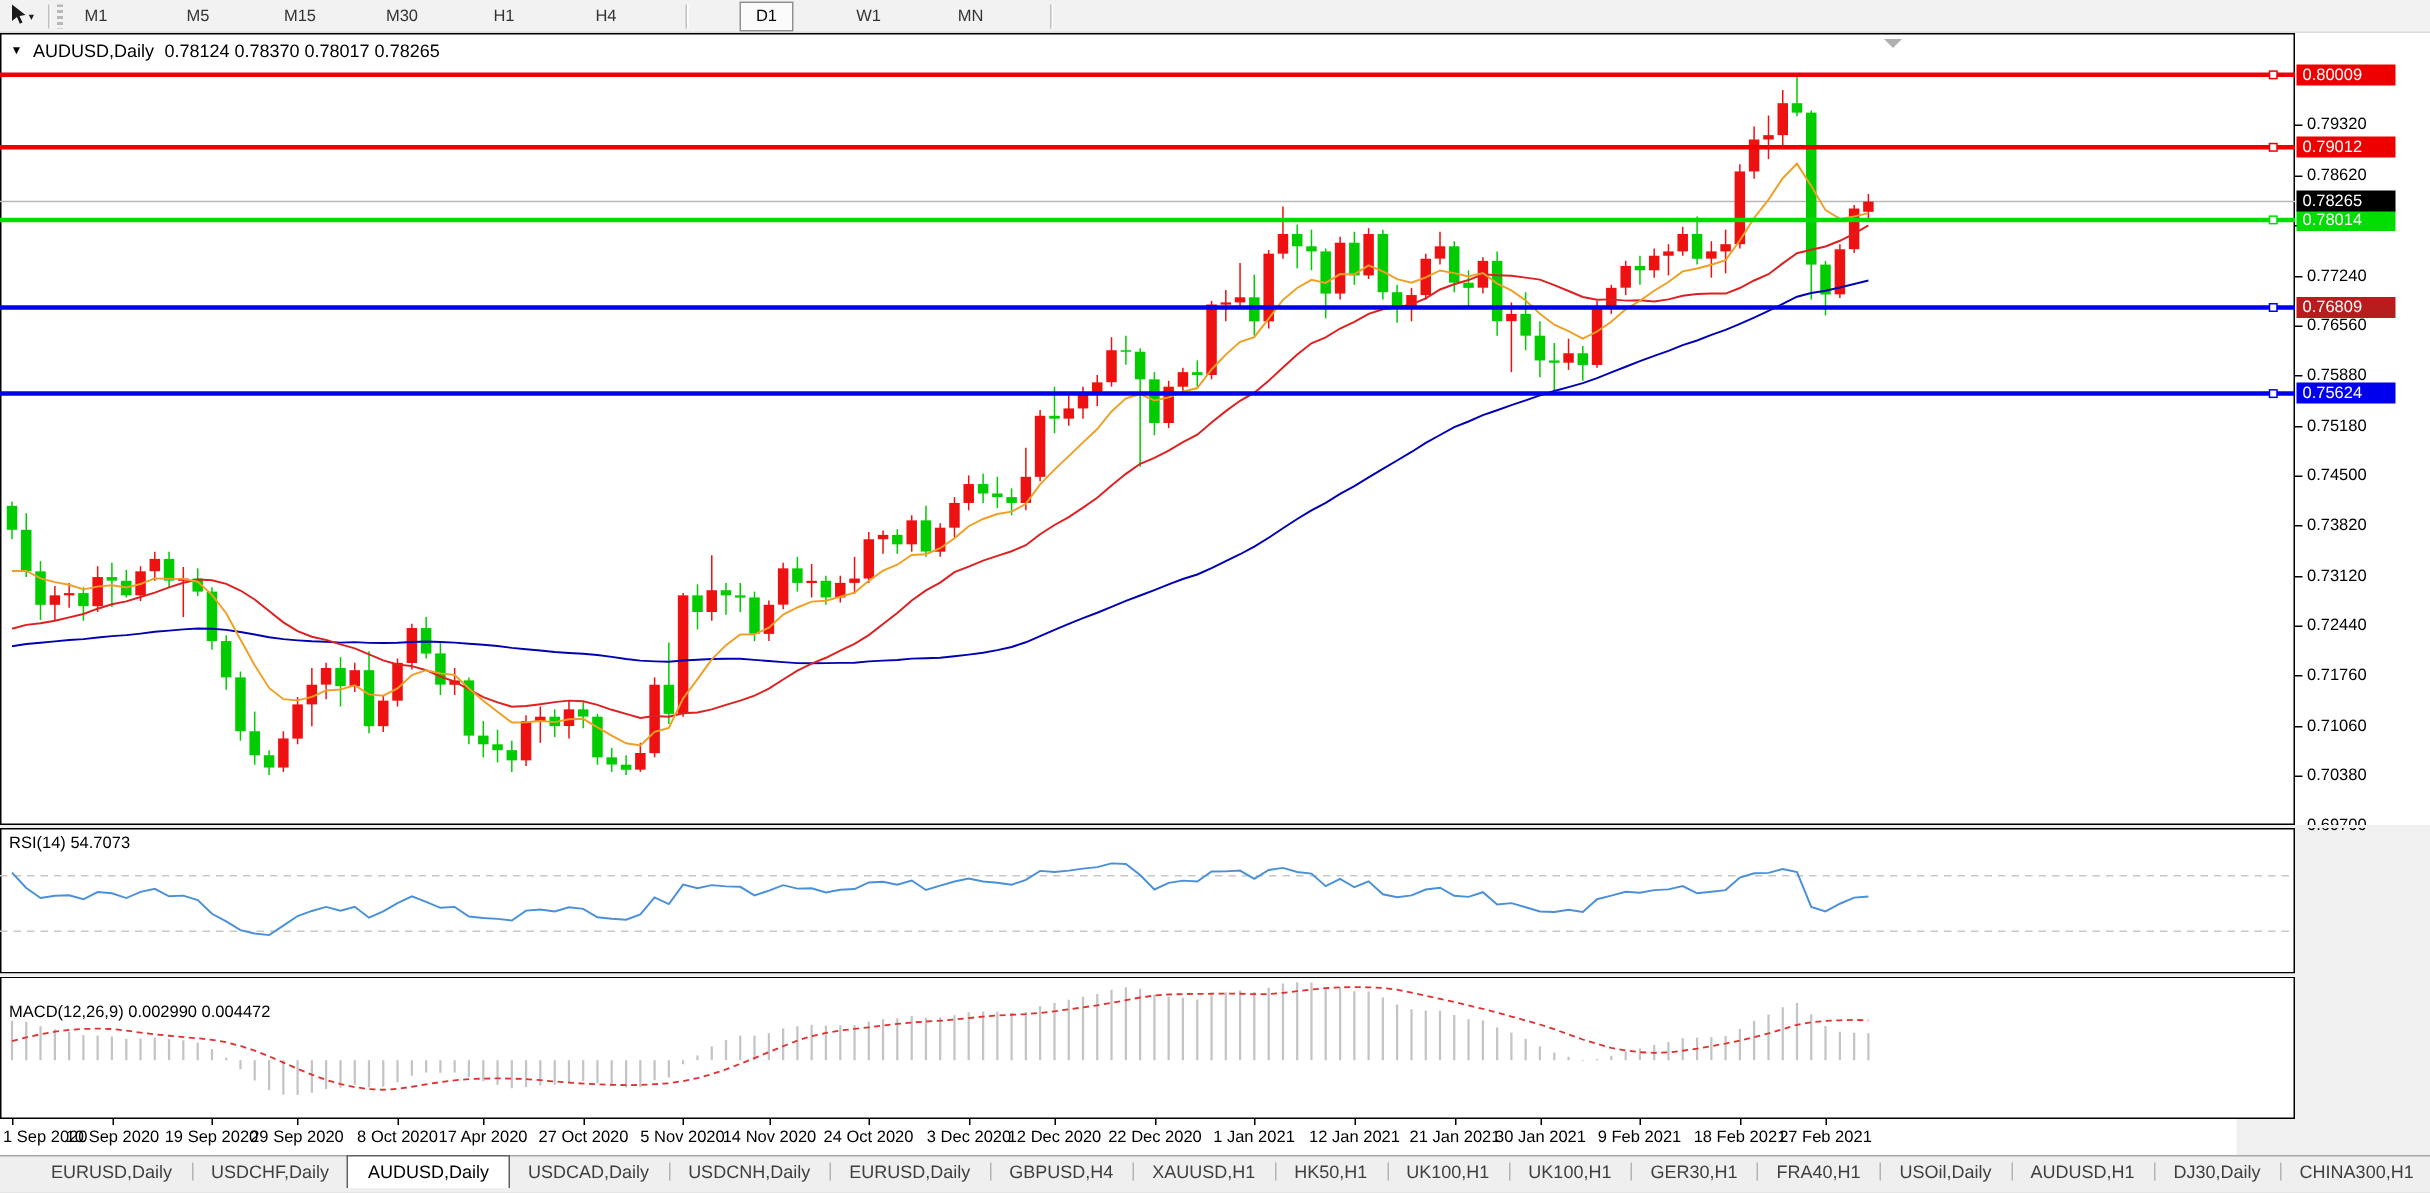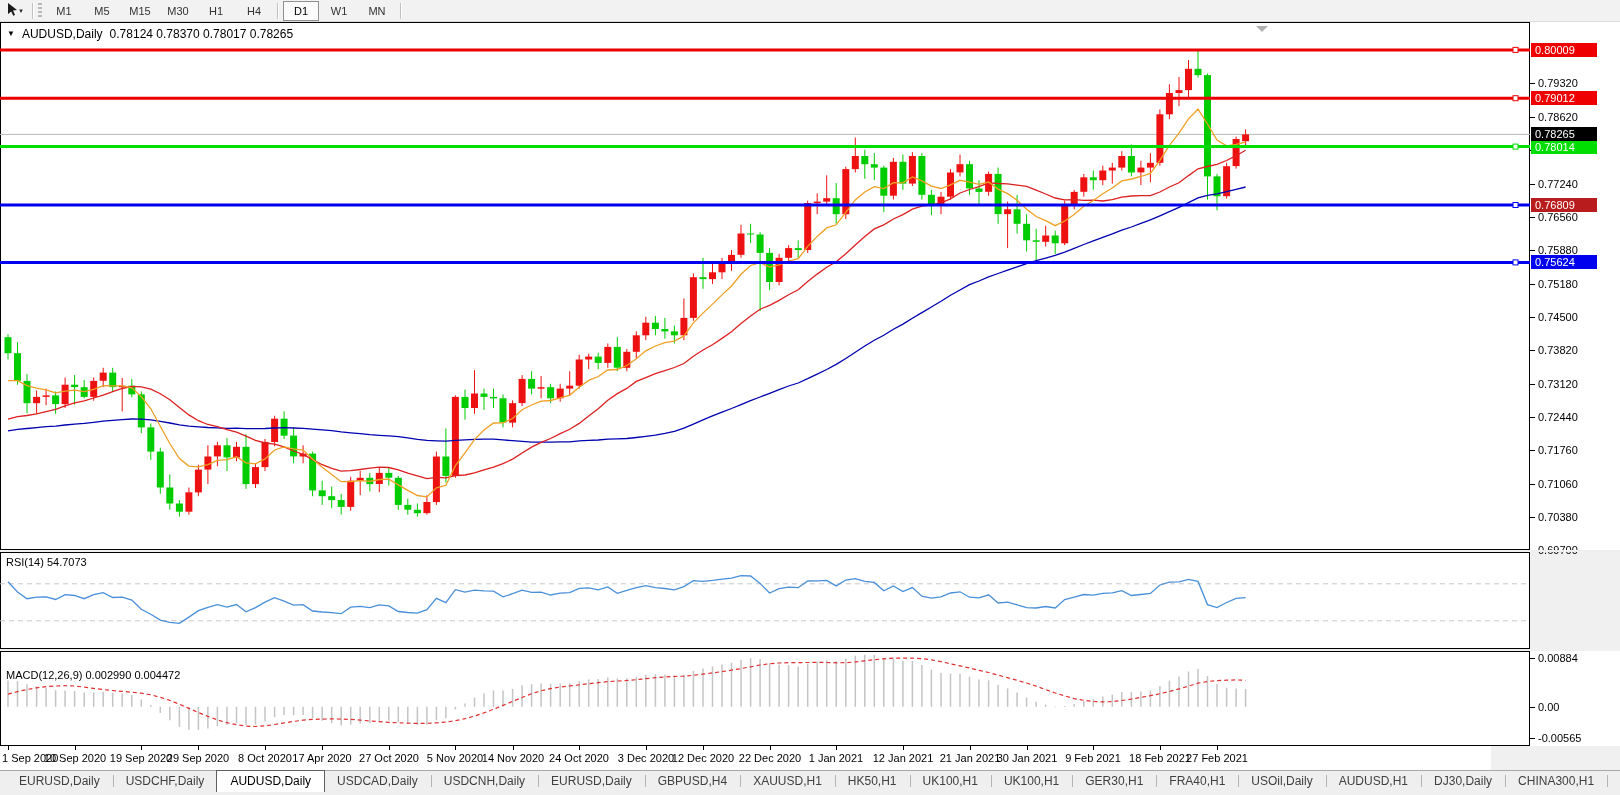--- a/index.html
+++ b/index.html
@@ -28,21 +28,21 @@
   .tri{font-size:8px;line-height:10px;}
   .ind-label{position:absolute;left:6px;z-index:6;font-size:11px;}
   .splitter{position:absolute;left:0;width:1620px;height:2px;background:#f0f0f0;}
   
   .timeaxis{position:absolute;top:746px;left:0;width:1491px;height:24px;background:#fff;}
   .dlabel{position:absolute;top:6px;width:90px;margin-left:-45px;text-align:center;white-space:nowrap;}
   .dlabel.flush{margin-left:0;text-align:left;}
   .dtick{position:absolute;top:0;width:1px;height:4px;background:#000;}
   
   .tabbar{position:absolute;top:770px;left:0;width:1620px;height:25px;background:#efefef;
-          border-top:1px solid #a8a8a8;display:flex;align-items:flex-start;padding-left:6px;
+          border-top:1px solid #a8a8a8;display:flex;align-items:flex-start;padding-left:21px;
           box-sizing:border-box;}
   .tab{height:20px;line-height:20px;padding:0 13px;color:#3f3f3f;position:relative;font-size:12px;white-space:nowrap;}
   .tab:not(.active)+.tab:not(.active)::before{content:"";position:absolute;left:0;top:4px;height:12px;width:1px;background:#b4b4b4;}
   .tab.active{background:#fff;border:1px solid #5f5f5f;border-bottom:none;color:#000;z-index:2;
               margin:0 -1px;top:-1px;height:21px;}
 </style>
 </head>
 <body>
 
 <div class="window">
@@ -51,21 +51,21 @@
     <div class="tool-btn">
       <span>
         <svg width="11" height="13" viewBox="0 0 11 13">
             <path d="M1,0 L10,7 L6,7.6 L8,12 L6.2,12.8 L4.3,8.4 L1,11 Z" fill="#1a1a1a"></path>
           </svg>
       </span>
       <span class="dd-arrow">▾</span>
     </div>
     <div class="tb-sep"></div>
     <div class="grip"></div>
-    <div style="display:flex;align-items:center;">
+    <div style="display:flex;align-items:center;gap:30px;">
         <div class="tf-btn">M1</div>
         <div class="tf-btn">M5</div>
         <div class="tf-btn">M15</div>
         <div class="tf-btn">M30</div>
         <div class="tf-btn">H1</div>
         <div class="tf-btn">H4</div>
         <div class="tb-sep"></div>
         <div class="tf-btn active">D1</div>
         <div class="tf-btn">W1</div>
         <div class="tf-btn">MN</div>
@@ -551,28 +551,20 @@
             <line x1="1217.0" y1="55.8" x2="1217.0" y2="33.0" stroke="#c4c4c4" stroke-width="1.5"></line>
             <line x1="1226.6" y1="55.8" x2="1226.6" y2="36.8" stroke="#c4c4c4" stroke-width="1.5"></line>
             <line x1="1236.1" y1="55.8" x2="1236.1" y2="37.5" stroke="#c4c4c4" stroke-width="1.5"></line>
             <line x1="1245.6" y1="55.8" x2="1245.6" y2="37.8" stroke="#c4c4c4" stroke-width="1.5"></line>
           </g>
           <polyline fill="none" stroke="#e03030" stroke-width="1.2" stroke-dasharray="4 3" points="8.0,43.1 17.5,40.6 27.0,38.5 36.6,36.8 46.1,35.6 55.6,35.0 65.1,34.7 74.6,35.0 84.2,36.1 93.7,37.4 103.2,38.6 112.7,39.5 122.2,40.4 131.8,41.2 141.3,42.2 150.8,43.8 160.3,46.3 169.8,49.4 179.4,53.2 188.9,57.4 198.4,61.5 207.9,65.4 217.4,68.9 227.0,71.7 236.5,73.7 246.0,75.1 255.5,75.5 265.0,74.9 274.6,73.5 284.1,71.9 293.6,70.4 303.1,69.2 312.6,68.4 322.2,68.1 331.7,67.9 341.2,68.1 350.7,68.4 360.2,69.1 369.8,70.0 379.3,70.7 388.8,71.4 398.3,71.8 407.8,72.2 417.4,72.4 426.9,72.3 436.4,71.8 445.9,71.2 455.4,69.7 465.0,67.7 474.5,65.1 484.0,61.9 493.5,58.2 503.0,54.4 512.6,50.4 522.1,46.5 531.6,42.7 541.1,39.8 550.6,37.6 560.2,36.0 569.7,34.9 579.2,33.9 588.7,32.7 598.2,31.6 607.8,30.7 617.3,30.0 626.8,29.5 636.3,28.7 645.8,27.7 655.4,26.7 664.9,26.0 674.4,25.5 683.9,25.1 693.4,24.3 703.0,23.2 712.5,21.9 722.0,20.6 731.5,19.2 741.0,17.6 750.6,15.8 760.1,14.0 769.6,12.7 779.1,12.0 788.6,11.7 798.2,11.6 807.7,11.5 817.2,11.4 826.7,11.5 836.2,11.8 845.8,11.7 855.3,10.9 864.8,9.8 874.3,8.7 883.8,7.8 893.4,7.2 902.9,7.1 912.4,7.2 921.9,7.6 931.4,8.8 941.0,10.7 950.5,12.8 960.0,14.9 969.5,17.0 979.0,19.3 988.6,21.5 998.1,24.1 1007.6,26.7 1017.1,29.3 1026.6,32.0 1036.2,35.1 1045.7,38.6 1055.2,42.0 1064.7,44.9 1074.2,47.6 1083.8,49.3 1093.3,50.5 1102.8,50.9 1112.3,50.6 1121.8,49.5 1131.4,48.1 1140.9,46.4 1150.4,44.7 1159.9,42.7 1169.4,40.4 1179.0,37.9 1188.5,35.1 1198.0,32.2 1207.5,30.5 1217.0,29.6 1226.6,29.2 1236.1,28.9 1245.6,29.3 "></polyline>
         </svg>
       </div>
   </div>
   <div class="ind-label" style="top:669px;">MACD(12,26,9) 0.002990 0.004472</div>
-  <div class="axis" style="top:651px;height:95px;" id="axis-macd">
-      <div class="tickdash" style="top:7px"></div>
-      <div class="tick" style="top:0px">0.00884</div>
-      <div class="tickdash" style="top:56px"></div>
-      <div class="tick" style="top:49px">0.00</div>
-      <div class="tickdash" style="top:87px"></div>
-      <div class="tick" style="top:80px">-0.00565</div>
-    </div>
 
   <div class="timeaxis" id="timeaxis">
       <div class="dtick" style="left:8px"></div>
       <div class="dlabel flush" style="left:2px">1 Sep 2020</div>
       <div class="dtick" style="left:75px"></div>
       <div class="dlabel" style="left:75px">10 Sep 2020</div>
       <div class="dtick" style="left:141px"></div>
       <div class="dlabel" style="left:141px">19 Sep 2020</div>
       <div class="dtick" style="left:198px"></div>
       <div class="dlabel" style="left:198px">29 Sep 2020</div>

